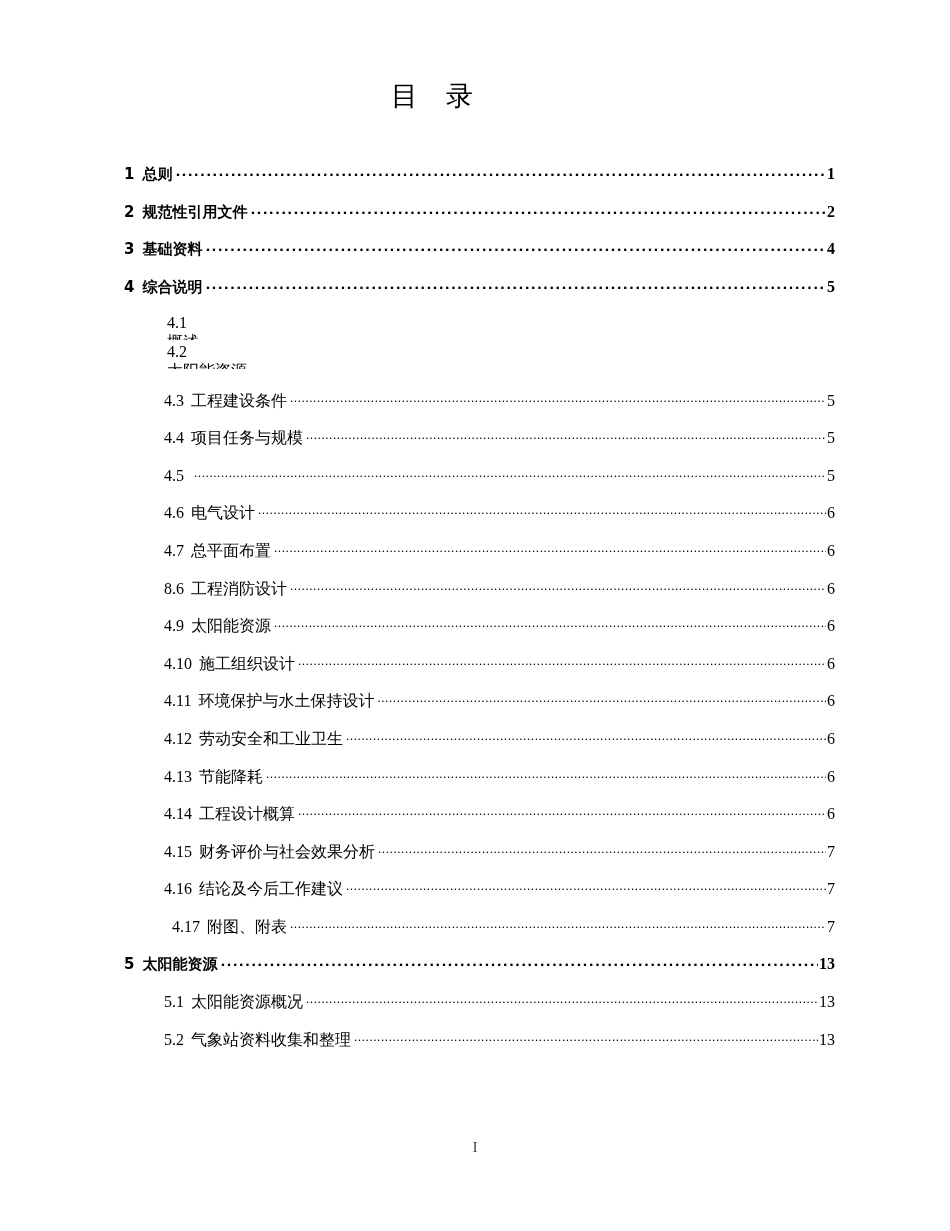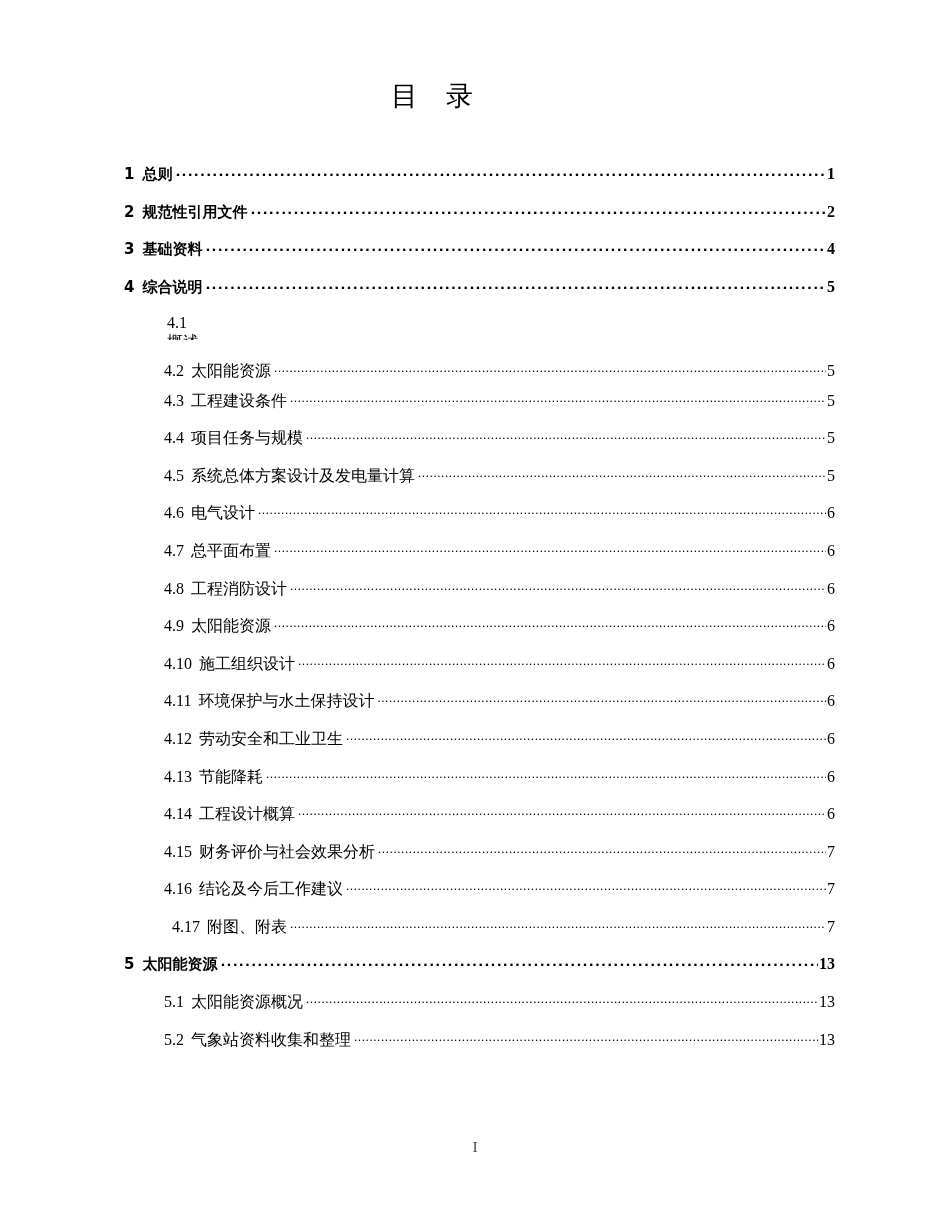--- a/index.html
+++ b/index.html
@@ -64,58 +64,57 @@
       <span class="txt">综合说明</span>
       <span class="dots"></span>
       <span class="page">5</span>
     </div>
     <div class="row l2" style="top: 150.4px; flex-direction: column;">
       <span class="num">4.1</span>
       <span class="txt">概述</span>
       <span class="dots"></span>
       <span class="page">5</span>
     </div>
-    <div class="row l2" style="top: 196px;">
+    <div class="row l2" style="top: 179px; flex-direction: column;">
       <span class="num">4.2</span>
       <span class="txt">太阳能资源</span>
       <span class="dots"></span>
       <span class="page">5</span>
     </div>
     <div class="row l2" style="top: 225.6px;">
       <span class="num">4.3</span>
       <span class="txt">工程建设条件</span>
       <span class="dots"></span>
       <span class="page">5</span>
     </div>
     <div class="row l2" style="top: 263.2px;">
       <span class="num">4.4</span>
       <span class="txt">项目任务与规模</span>
       <span class="dots"></span>
       <span class="page">5</span>
     </div>
     <div class="row l2" style="top: 300.8px;">
       <span class="num">4.5</span>
-      <span class="txt">系统总体方案设计及发电量计算</span>
       <span class="dots"></span>
       <span class="page">5</span>
     </div>
     <div class="row l2" style="top: 338.4px;">
       <span class="num">4.6</span>
       <span class="txt">电气设计</span>
       <span class="dots"></span>
       <span class="page">6</span>
     </div>
     <div class="row l2" style="top: 376px;">
       <span class="num">4.7</span>
       <span class="txt">总平面布置</span>
       <span class="dots"></span>
       <span class="page">6</span>
     </div>
     <div class="row l2" style="top: 413.6px;">
-      <span class="num">4.8</span>
+      <span class="num">8.6</span>
       <span class="txt">工程消防设计</span>
       <span class="dots"></span>
       <span class="page">6</span>
     </div>
     <div class="row l2" style="top: 451.2px; justify-content: space-between;">
       <span class="num">4.9</span>
       <span class="txt">太阳能资源</span>
       <span class="dots"></span>
       <span class="page">6</span>
     </div>

